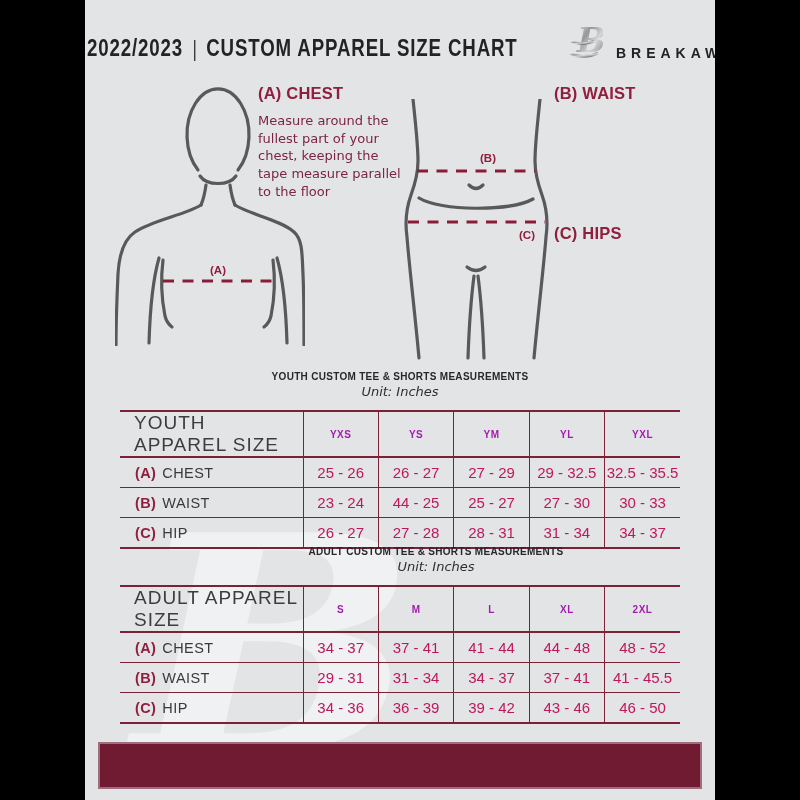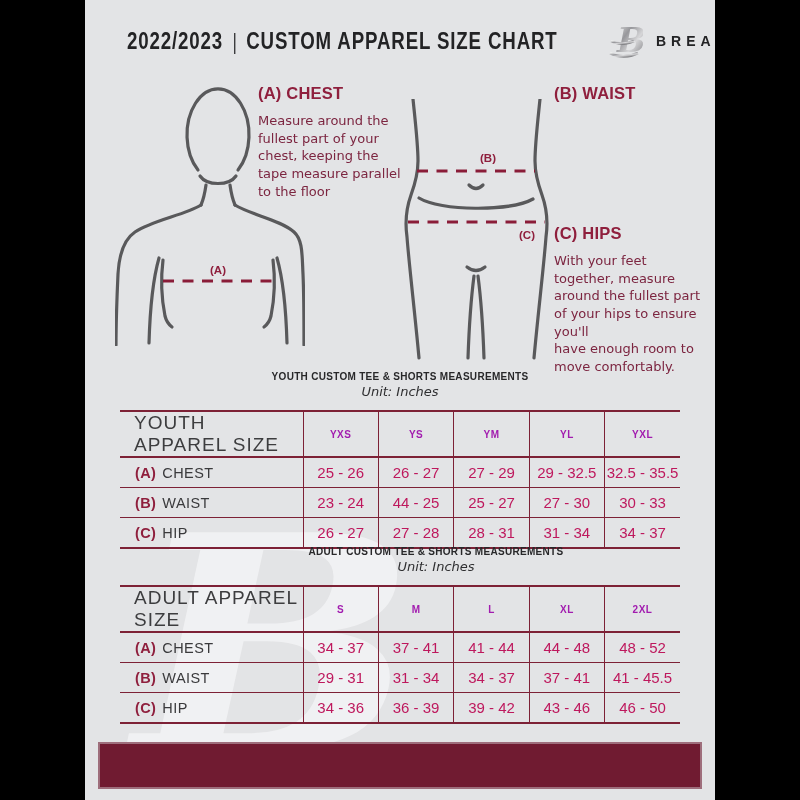--- a/index.html
+++ b/index.html
@@ -9,21 +9,21 @@
         background:#e3e4e6;overflow:hidden;}
 
   
   .watermark{position:absolute;left:48px;top:518px;font-family:"DejaVu Serif",serif;
       font-style:italic;font-weight:bold;font-size:300px;line-height:0.85;
       color:rgba(252,252,254,0.55);transform:scaleX(1.12);transform-origin:left top;
       user-select:none;}
 
   
   .hdr{position:absolute;top:21px;left:0;width:100%;display:flex;
-       justify-content:center;align-items:center;gap:13px;margin-left:40px;}
+       justify-content:center;align-items:flex-end;gap:13px;}
   .hdr-left{display:flex;align-items:center;gap:11px;transform:scale(0.85,1.08);
        transform-origin:center;white-space:nowrap;}
   .hdr-season,.hdr-title{font-weight:bold;font-size:22px;color:#232325;letter-spacing:1px;}
   .hdr-pipe{font-size:20px;color:#3a3a3c;font-weight:normal;}
   .brand{font-weight:bold;font-size:14px;letter-spacing:5px;color:#232325;white-space:nowrap;}
   .logo{flex:0 0 auto;}
 
   
   .instr{position:absolute;}
   .instr-head{font-weight:bold;font-size:16.5px;color:#8f1f3d;margin:0 0 9px 0;letter-spacing:.2px;}
@@ -137,27 +137,20 @@
 fullest part of your
 chest, keeping the
 tape measure parallel
 to the floor</p>
   </div>
   <div class="instr" id="sec-b">
     <p class="instr-head">(B) WAIST</p>
   </div>
   <div class="instr" id="sec-c">
     <p class="instr-head">(C) HIPS</p>
-    <p class="instr-body">With your feet
-together, measure
-around the fullest part
-of your hips to ensure
-you'll
-have enough room to
-move comfortably.</p>
   </div>
 
   <div class="tbl-title-block" id="youth-titles">
     <div class="tbl-title">YOUTH CUSTOM TEE &amp; SHORTS MEASUREMENTS</div>
     <div class="tbl-unit">Unit: Inches</div>
   </div>
 
   <div class="tbl-wrap" id="youth-table">
     <table class="size-table">
       <colgroup>

